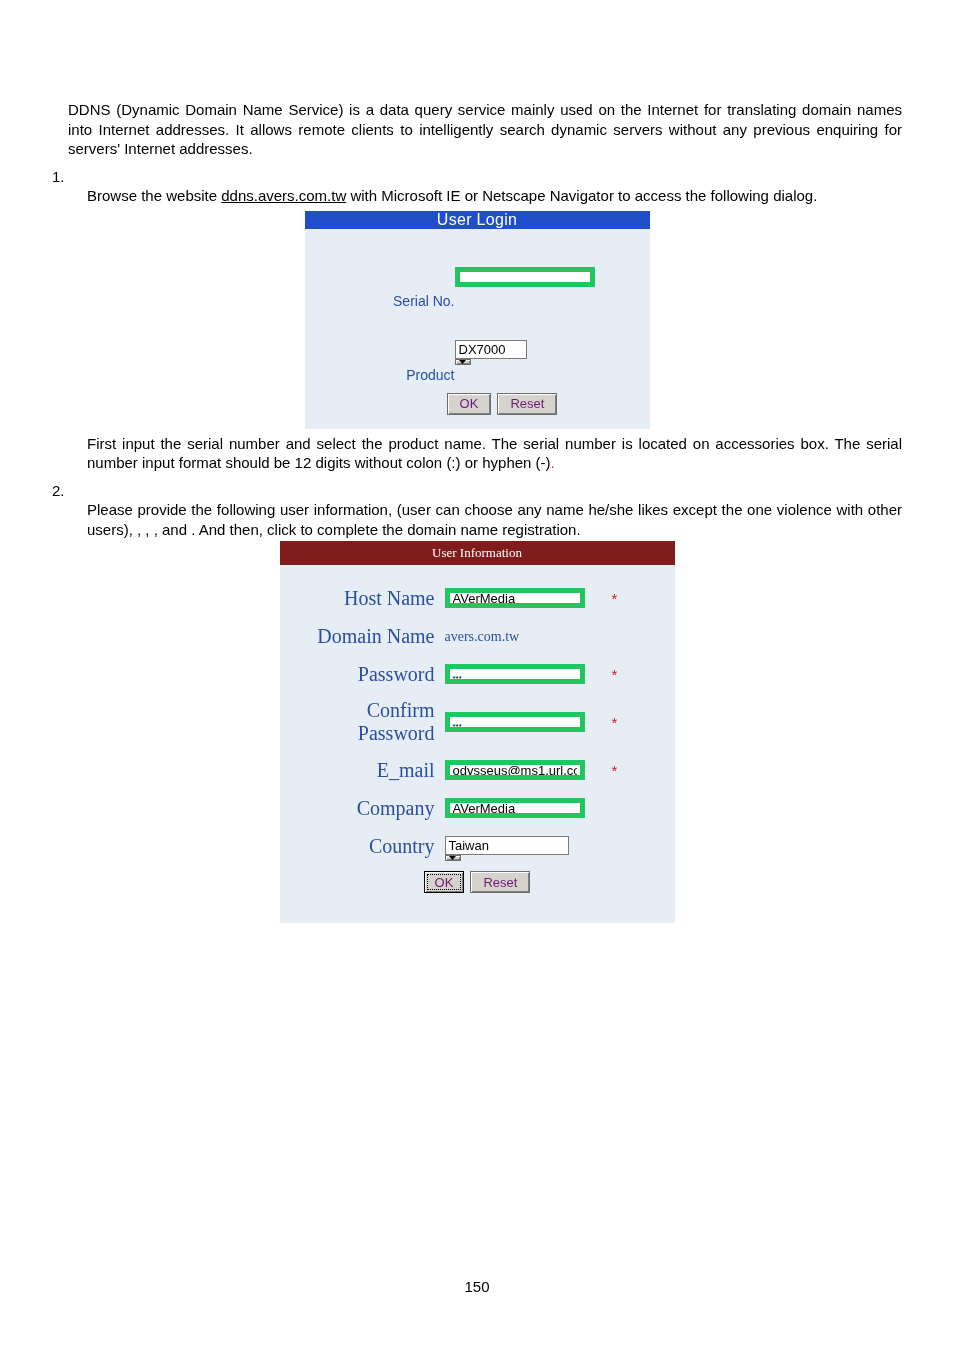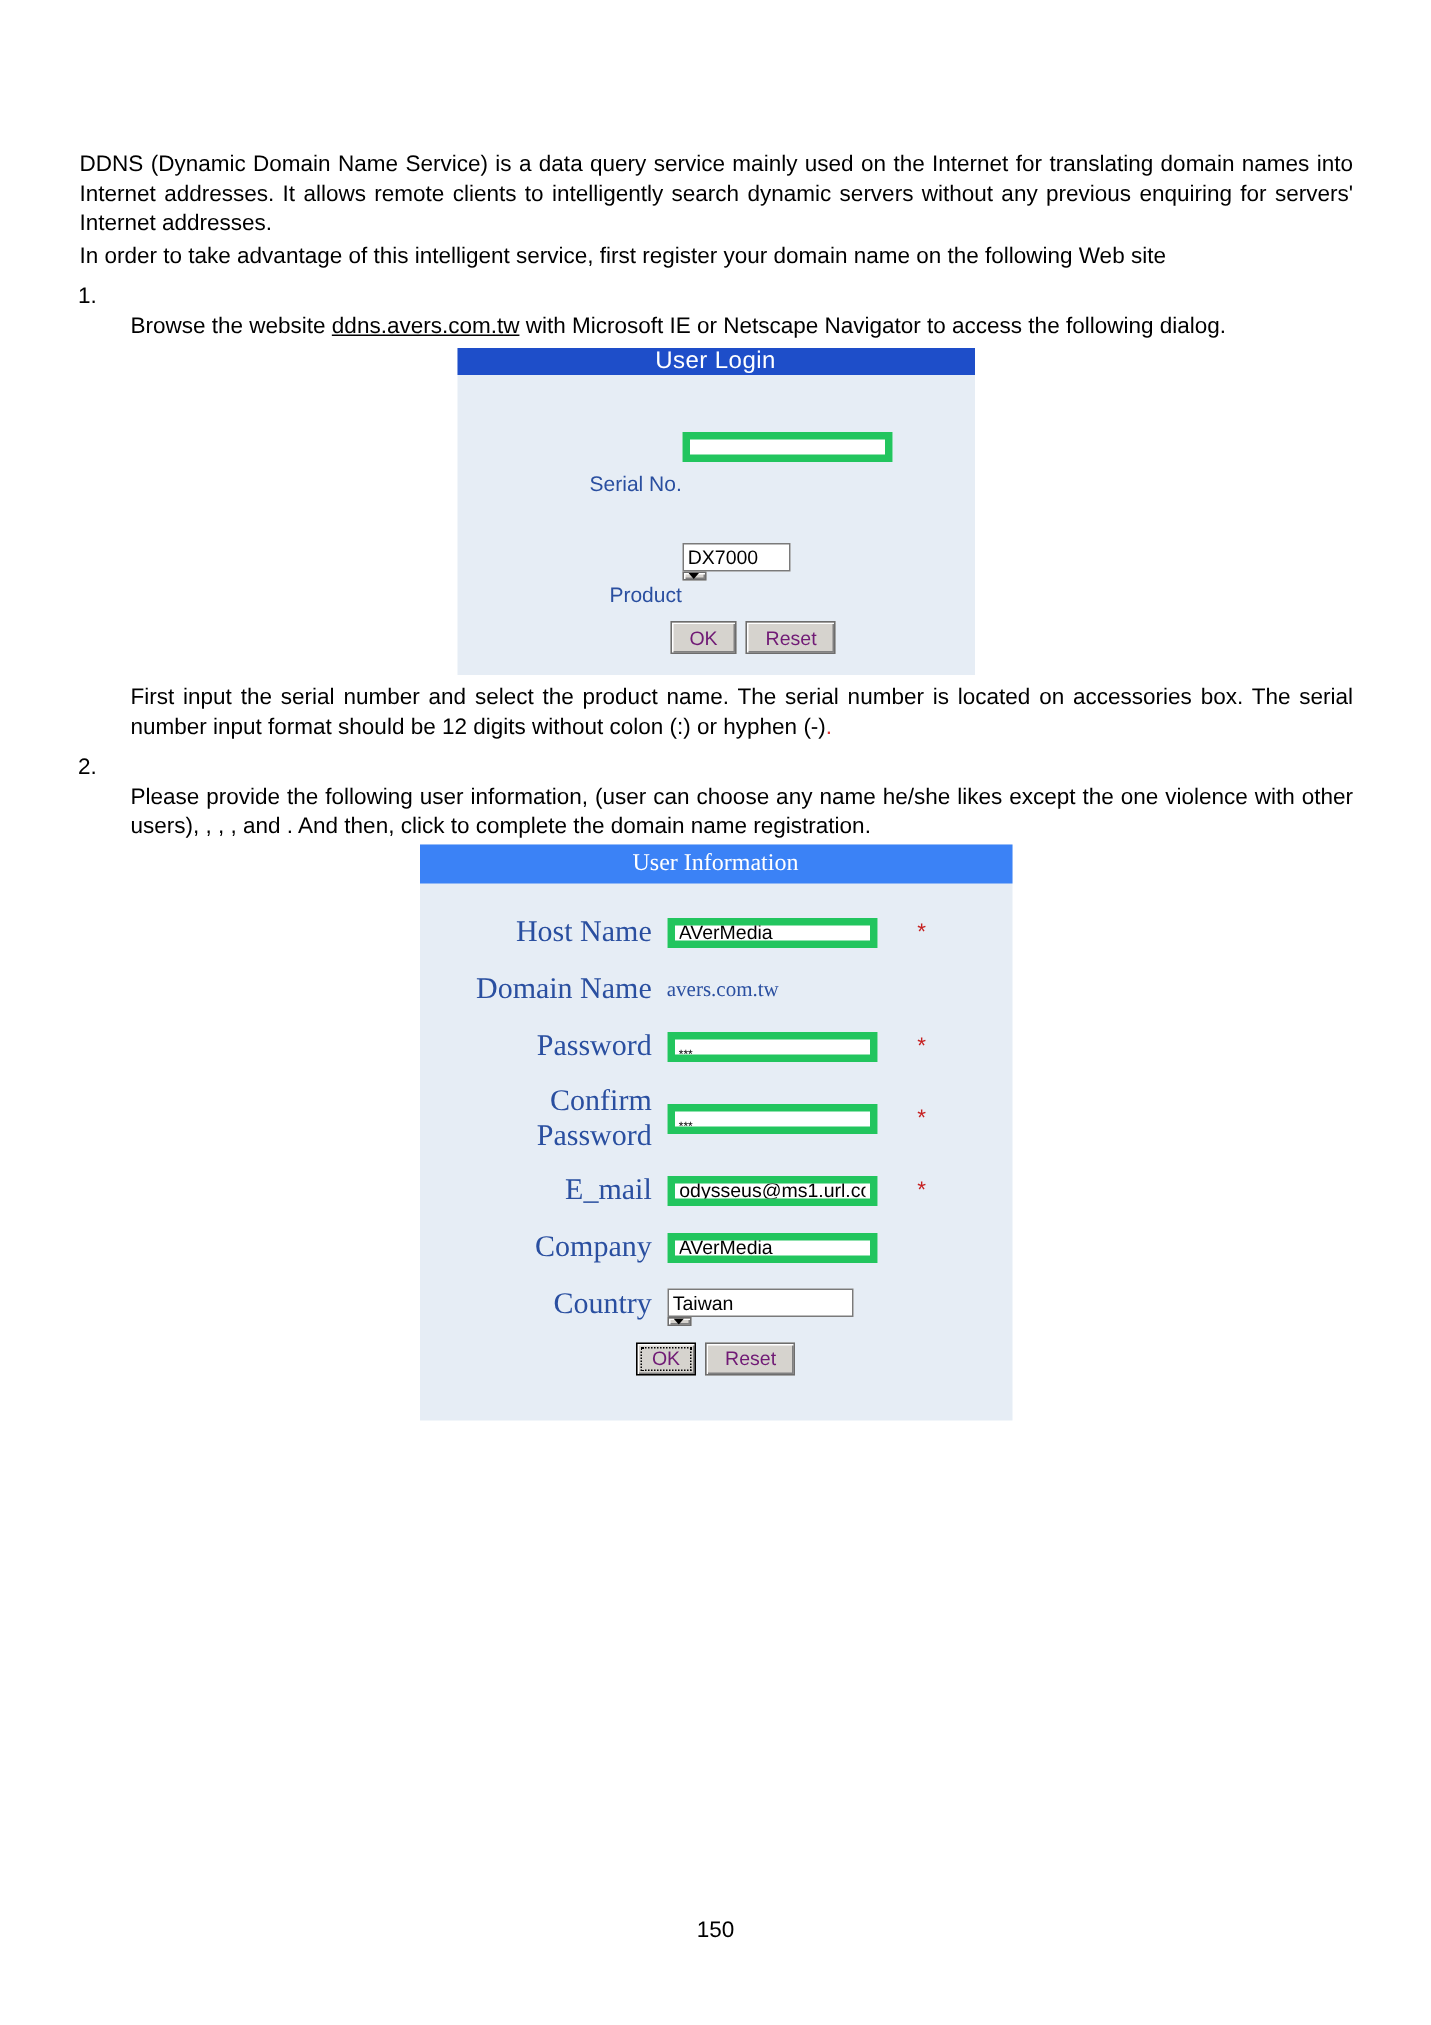--- a/index.html
+++ b/index.html
@@ -10,21 +10,21 @@
       color: #000;
       background: #fff;
       width: 954px;
     }
     .page {
       padding: 100px 52px 40px 52px;
       box-sizing: border-box;
     }
     .para {
       text-align: justify;
-      margin: 0 0 2px 1px;
+      margin: 0 0 2px 16px;
       line-height: 1.3;
     }
     .list-num {
       margin: 8px 0 0 0;
       line-height: 1.3;
     }
     .list-body {
       margin: 0 0 0 35px;
       text-align: justify;
       line-height: 1.3;
@@ -133,25 +133,25 @@
       margin-top: 4px;
     }
     .login-btn-row { margin-left: 50px; }
     
     .info-box {
       width: 395px;
       margin: 2px auto 0 auto;
       background: #e6edf5;
     }
     .info-header {
-      background: #3b82f6;
+      background: #7f1d1d;
       color: #fff;
       text-align: center;
       font-family: "Times New Roman", serif;
-      font-size: 16px;
+      font-size: 13px;
       padding: 4px 0;
     }
     .info-body {
       padding: 20px 10px 30px 10px;
     }
     .info-row {
       display: flex;
       align-items: center;
       min-height: 26px;
       margin-bottom: 12px;
@@ -202,21 +202,20 @@
       color: #d33;
     }
   </style>
 </head>
 <body>
 <div class="page-wrap">
 
 <div class="page">
 
   <p class="para">DDNS (Dynamic Domain Name Service) is a data query service mainly used on the Internet for translating domain names into Internet addresses.   It allows remote clients to intelligently search dynamic servers without any previous enquiring for servers' Internet addresses.</p>
-  <p class="para">In order to take advantage of this intelligent service, first register your domain name on the following Web site</p>
 
   <div class="list-num">1.</div>
   <div class="list-body">
     <span>Browse the website </span><span class="underline">ddns.avers.com.tw</span><span> with Microsoft IE or Netscape Navigator to access the following dialog.</span>
   </div>
 
   <div class="login-box">
     <div class="login-header">User Login</div>
     <div class="login-body">
       <div class="login-row">

